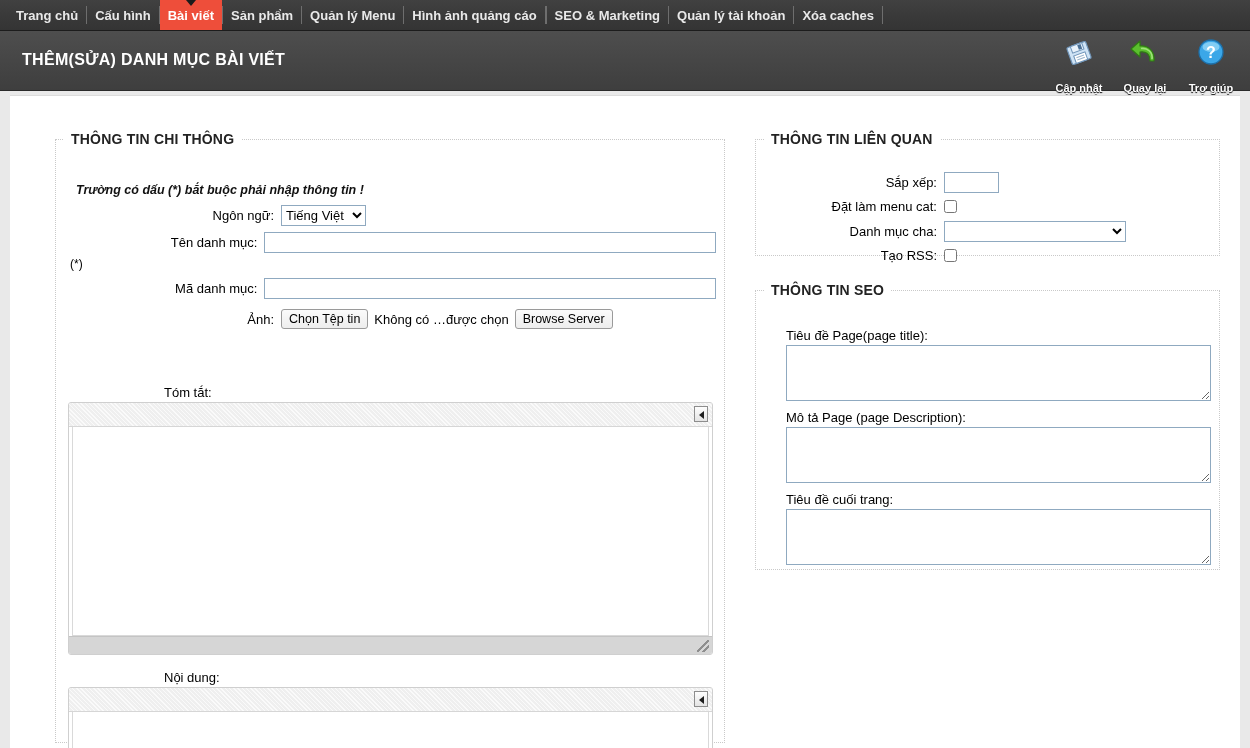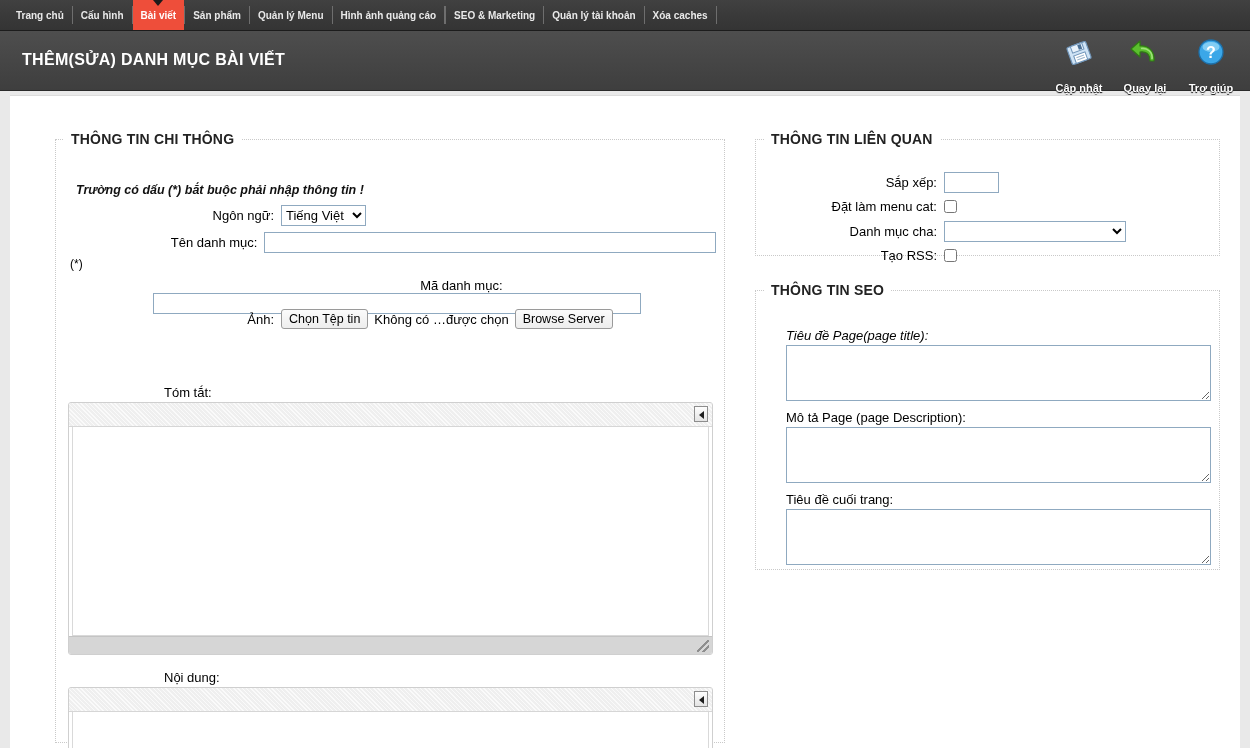--- a/index.html
+++ b/index.html
@@ -22,21 +22,21 @@
     border-bottom: 1px solid #1c1c1c;
     display: flex; align-items: stretch;
     padding-left: 8px;
     overflow: hidden;
   }
   .navitem {
     display: flex; align-items: center;
     height: 31px;
     padding: 0 8px;
     color: #e9e9e9;
-    font-size: 10px;
+    font-size: 13px;
     font-weight: bold;
     white-space: nowrap;
     cursor: pointer;
     position: relative;
   }
   .navsep {
     width: 1px; background: #6e6e6e;
     margin: 6px 0;
     flex: 0 0 1px;
   }
@@ -364,21 +364,21 @@
 
     <div class="frow" style="left:0; top:58px; width:640px;">
       <span class="flabel" style="width:225px;">Ngôn ngữ:</span>
       <select class="sel" style="width:85px;">
         <option>Tiếng Việt</option>
       </select>
     </div>
 
     <div class="star" style="top:110px;">(*)</div>
 
-    <div class="frow" style="left:11px; top:131px; width:660px;flex-direction:column;">
+    <div class="frow" style="left:0; top:131px; width:660px;">
       <span class="flabel" style="width:225px;">Mã danh mục:</span>
       <input class="txt" style="width: 488px;" type="text" value="">
     </div>
 
     <div class="frow" style="left:0; top:162px; width:660px;">
       <span class="flabel" style="width:225px;">Ảnh:</span>
       <button class="filebtn">Chọn Tệp tin</button>
       <span class="filestatus">Không có …được chọn</span>
       <button class="filebtn">Browse Server</button>
     </div>
@@ -429,21 +429,21 @@
 
     <div class="frow" style="left:0; top:101px; width:460px;">
       <span class="flabel" style="width:188px;">Tạo RSS:</span>
       <input class="chk" type="checkbox" style="">
     </div>
   </fieldset>
 
   <fieldset class="panel" id="panel-seo">
     <legend>THÔNG TIN SEO</legend>
 
-    <div class="ta-label" style="left:30px; top:30px;font-style:italic;">Tiêu đề Page(page title):</div>
+    <div class="ta-label" style="left:30px; top:30px;">Tiêu đề Page(page title):</div>
     <textarea class="ta" style="left: 30px; top: 47px; width: 425px; height: 56px;"></textarea>
 
     <div class="ta-label" style="left:30px; top:112px;">Mô tả Page (page Description):</div>
     <textarea class="ta" style="left: 30px; top: 129px; width: 425px; height: 56px;"></textarea>
 
     <div class="ta-label" style="left:30px; top:194px;">Tiêu đề cuối trang:</div>
     <textarea class="ta" style="left: 30px; top: 211px; width: 425px; height: 56px;"></textarea>
   </fieldset>
 
 </div>

